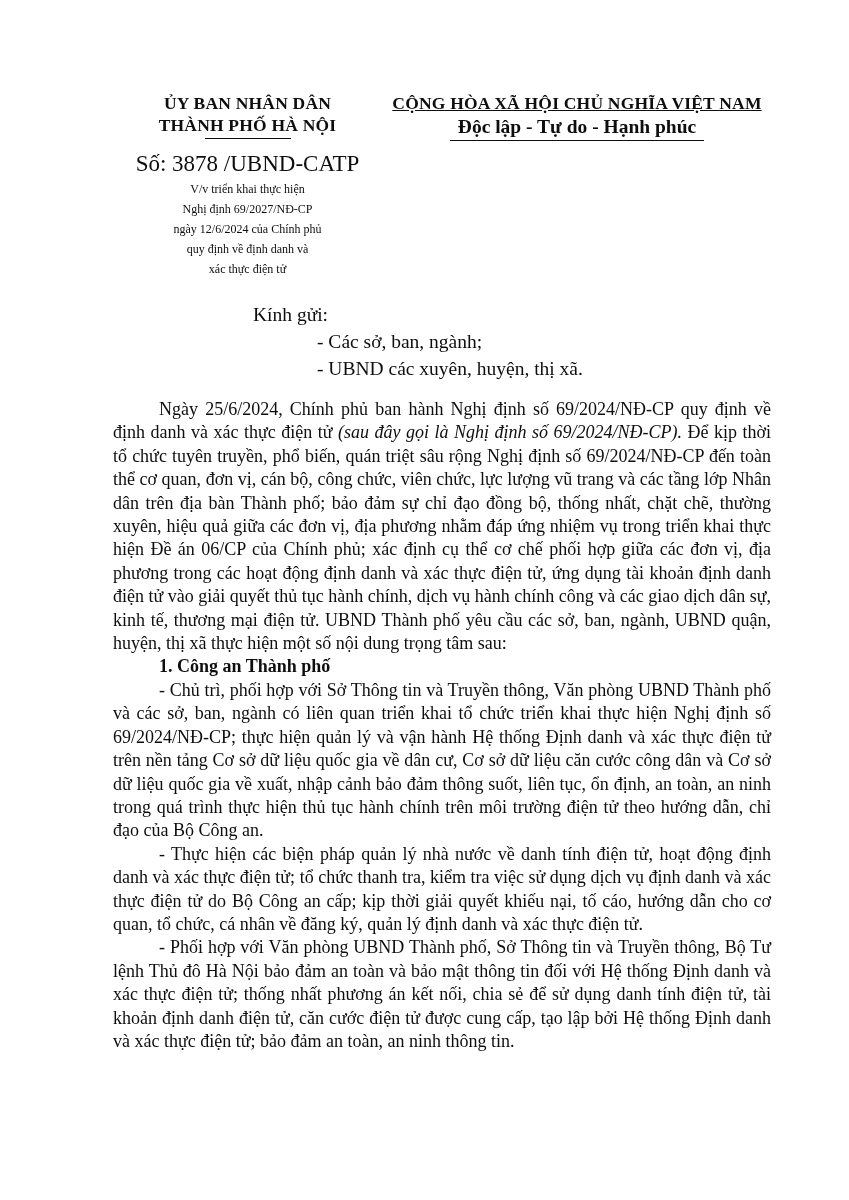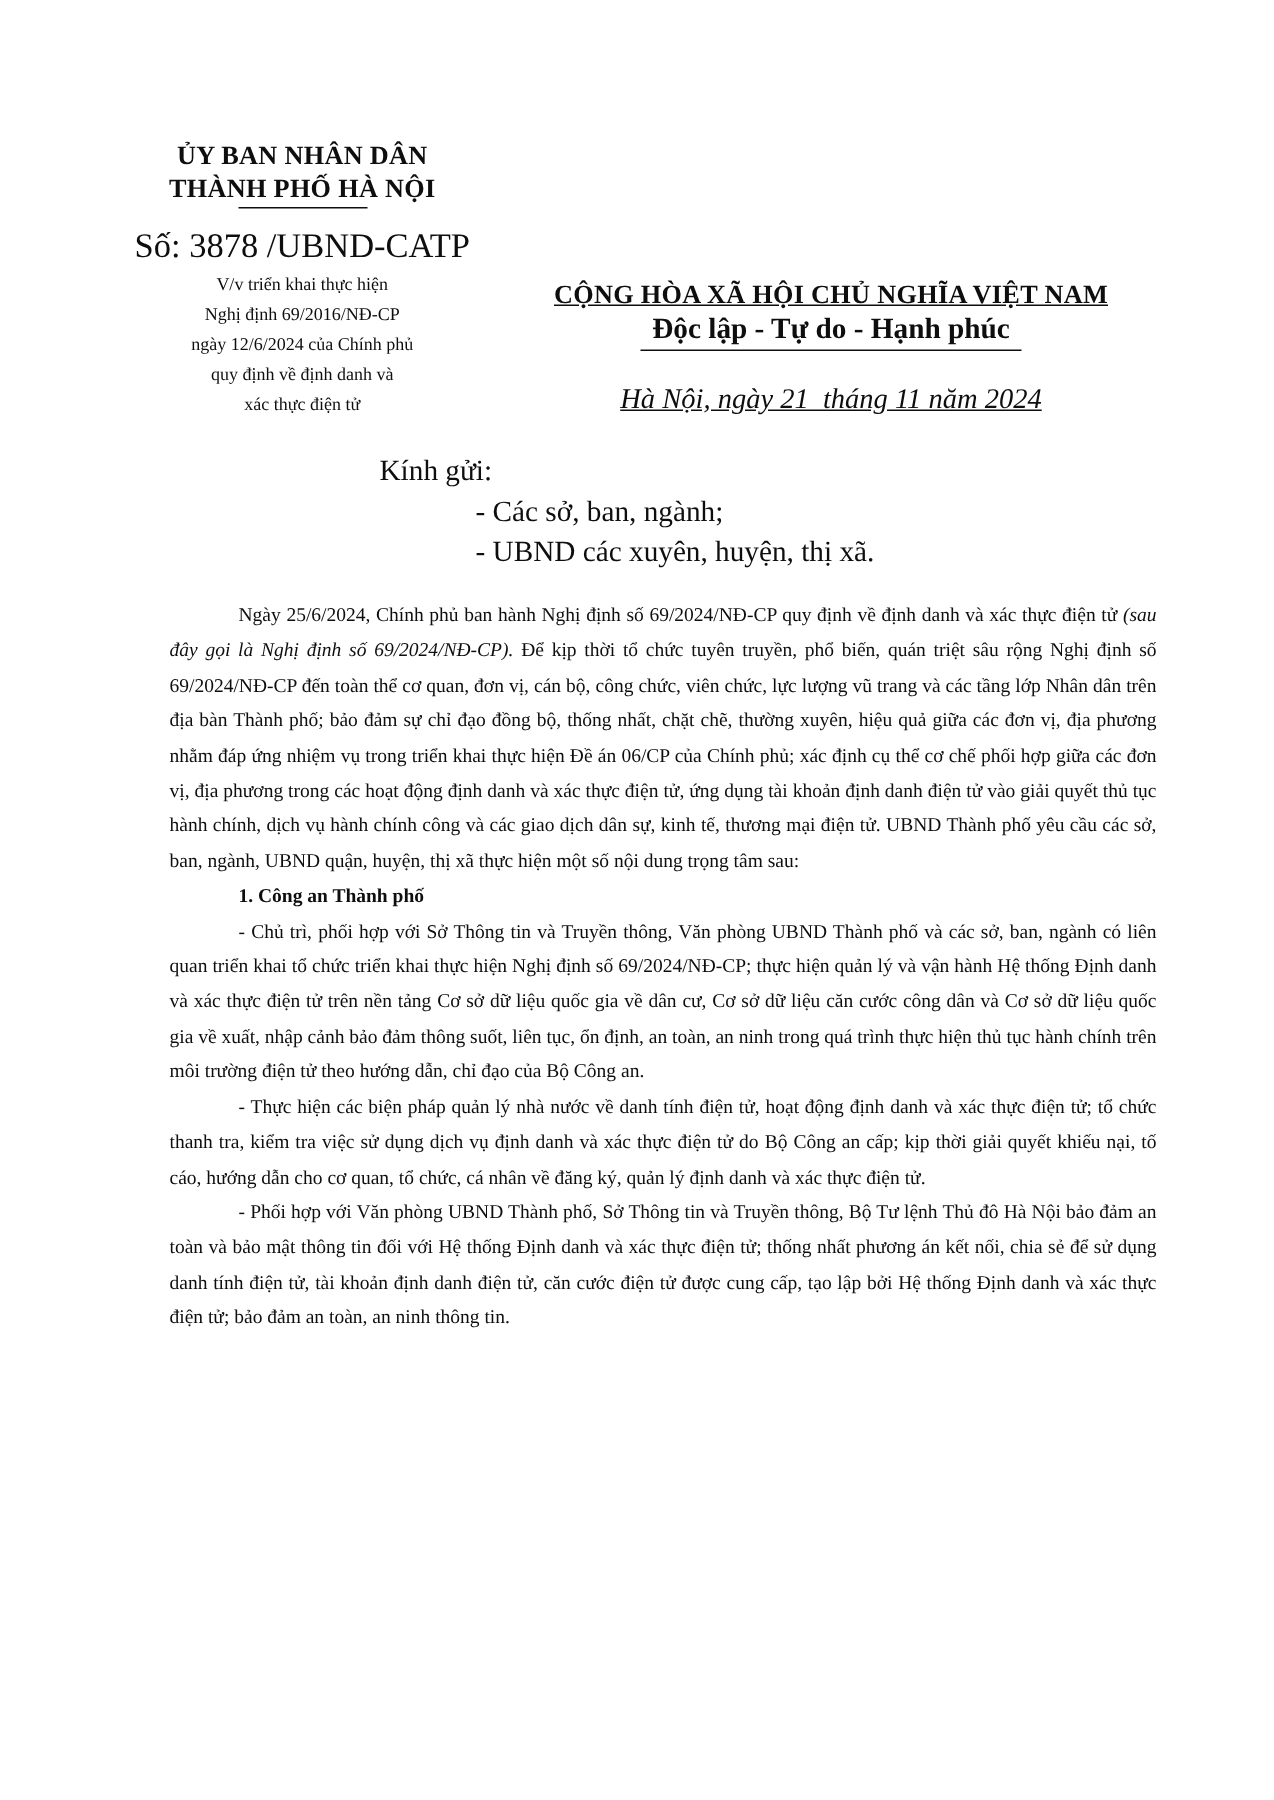--- a/index.html
+++ b/index.html
@@ -10,23 +10,22 @@
     height: 1200px;
     background: #ffffff;
     color: #0e0e0e;
     font-family: "Liberation Serif", "DejaVu Serif", serif;
     padding-top: 92px;
     overflow: hidden;
   }
   
   .header {
     display: flex;
-    padding-left: 74px;
+    padding-left: 120px;
     padding-right: 70px;
-    align-items: flex-end;
   }
   .header-left {
     width: 255px;
     text-align: center;
     flex-shrink: 0;
   }
   .header-right {
     flex: 1;
     text-align: center;
     text-decoration: underline;
@@ -82,21 +81,21 @@
   .recipient {
     margin-top: 22px;
     margin-left: 253px;
     font-size: 19.5px;
     line-height: 27px;
   }
   .recipient-list { margin-left: 64px; }
   
   .body-text {
     margin: 16px 78px 0 113px;
-    font-size: 13px;
+    font-size: 18px;
     line-height: 23.4px;
     text-align: justify;
   }
   .para { text-indent: 46px; }
   .heading {
     text-indent: 46px;
     font-weight: bold;
   }
   .italic { font-style: italic; }
 </style>
@@ -107,33 +106,32 @@
 
   <div class="header">
 
     <div class="header-left">
       <div class="org-line">ỦY BAN NHÂN DÂN</div>
       <div class="org-line">THÀNH PHỐ HÀ NỘI</div>
       <div class="short-rule"></div>
       <div class="doc-number">Số: 3878 /UBND-CATP</div>
       <div class="subject">
         <div>V/v triển khai thực hiện</div>
-        <div>Nghị định 69/2016/NĐ-CP</div>
+        <div>Nghị định 69/2027/NĐ-CP</div>
         <div>ngày 12/6/2024 của Chính phủ</div>
         <div>quy định về định danh và</div>
         <div>xác thực điện tử</div>
       </div>
     </div>
 
     <div class="header-right">
       <div class="nation-line">CỘNG HÒA XÃ HỘI CHỦ NGHĨA VIỆT NAM</div>
       <div>
         <span class="motto">Độc lập - Tự do - Hạnh phúc</span>
       </div>
-      <div class="dateline">Hà Nội, ngày 21  tháng 11 năm 2024</div>
     </div>
 
   </div>
 
   <div class="recipient">
     <div>Kính gửi:</div>
     <div class="recipient-list">
       <div>- Các sở, ban, ngành;</div>
       <div>- UBND các xuyên, huyện, thị xã.</div>
     </div>

